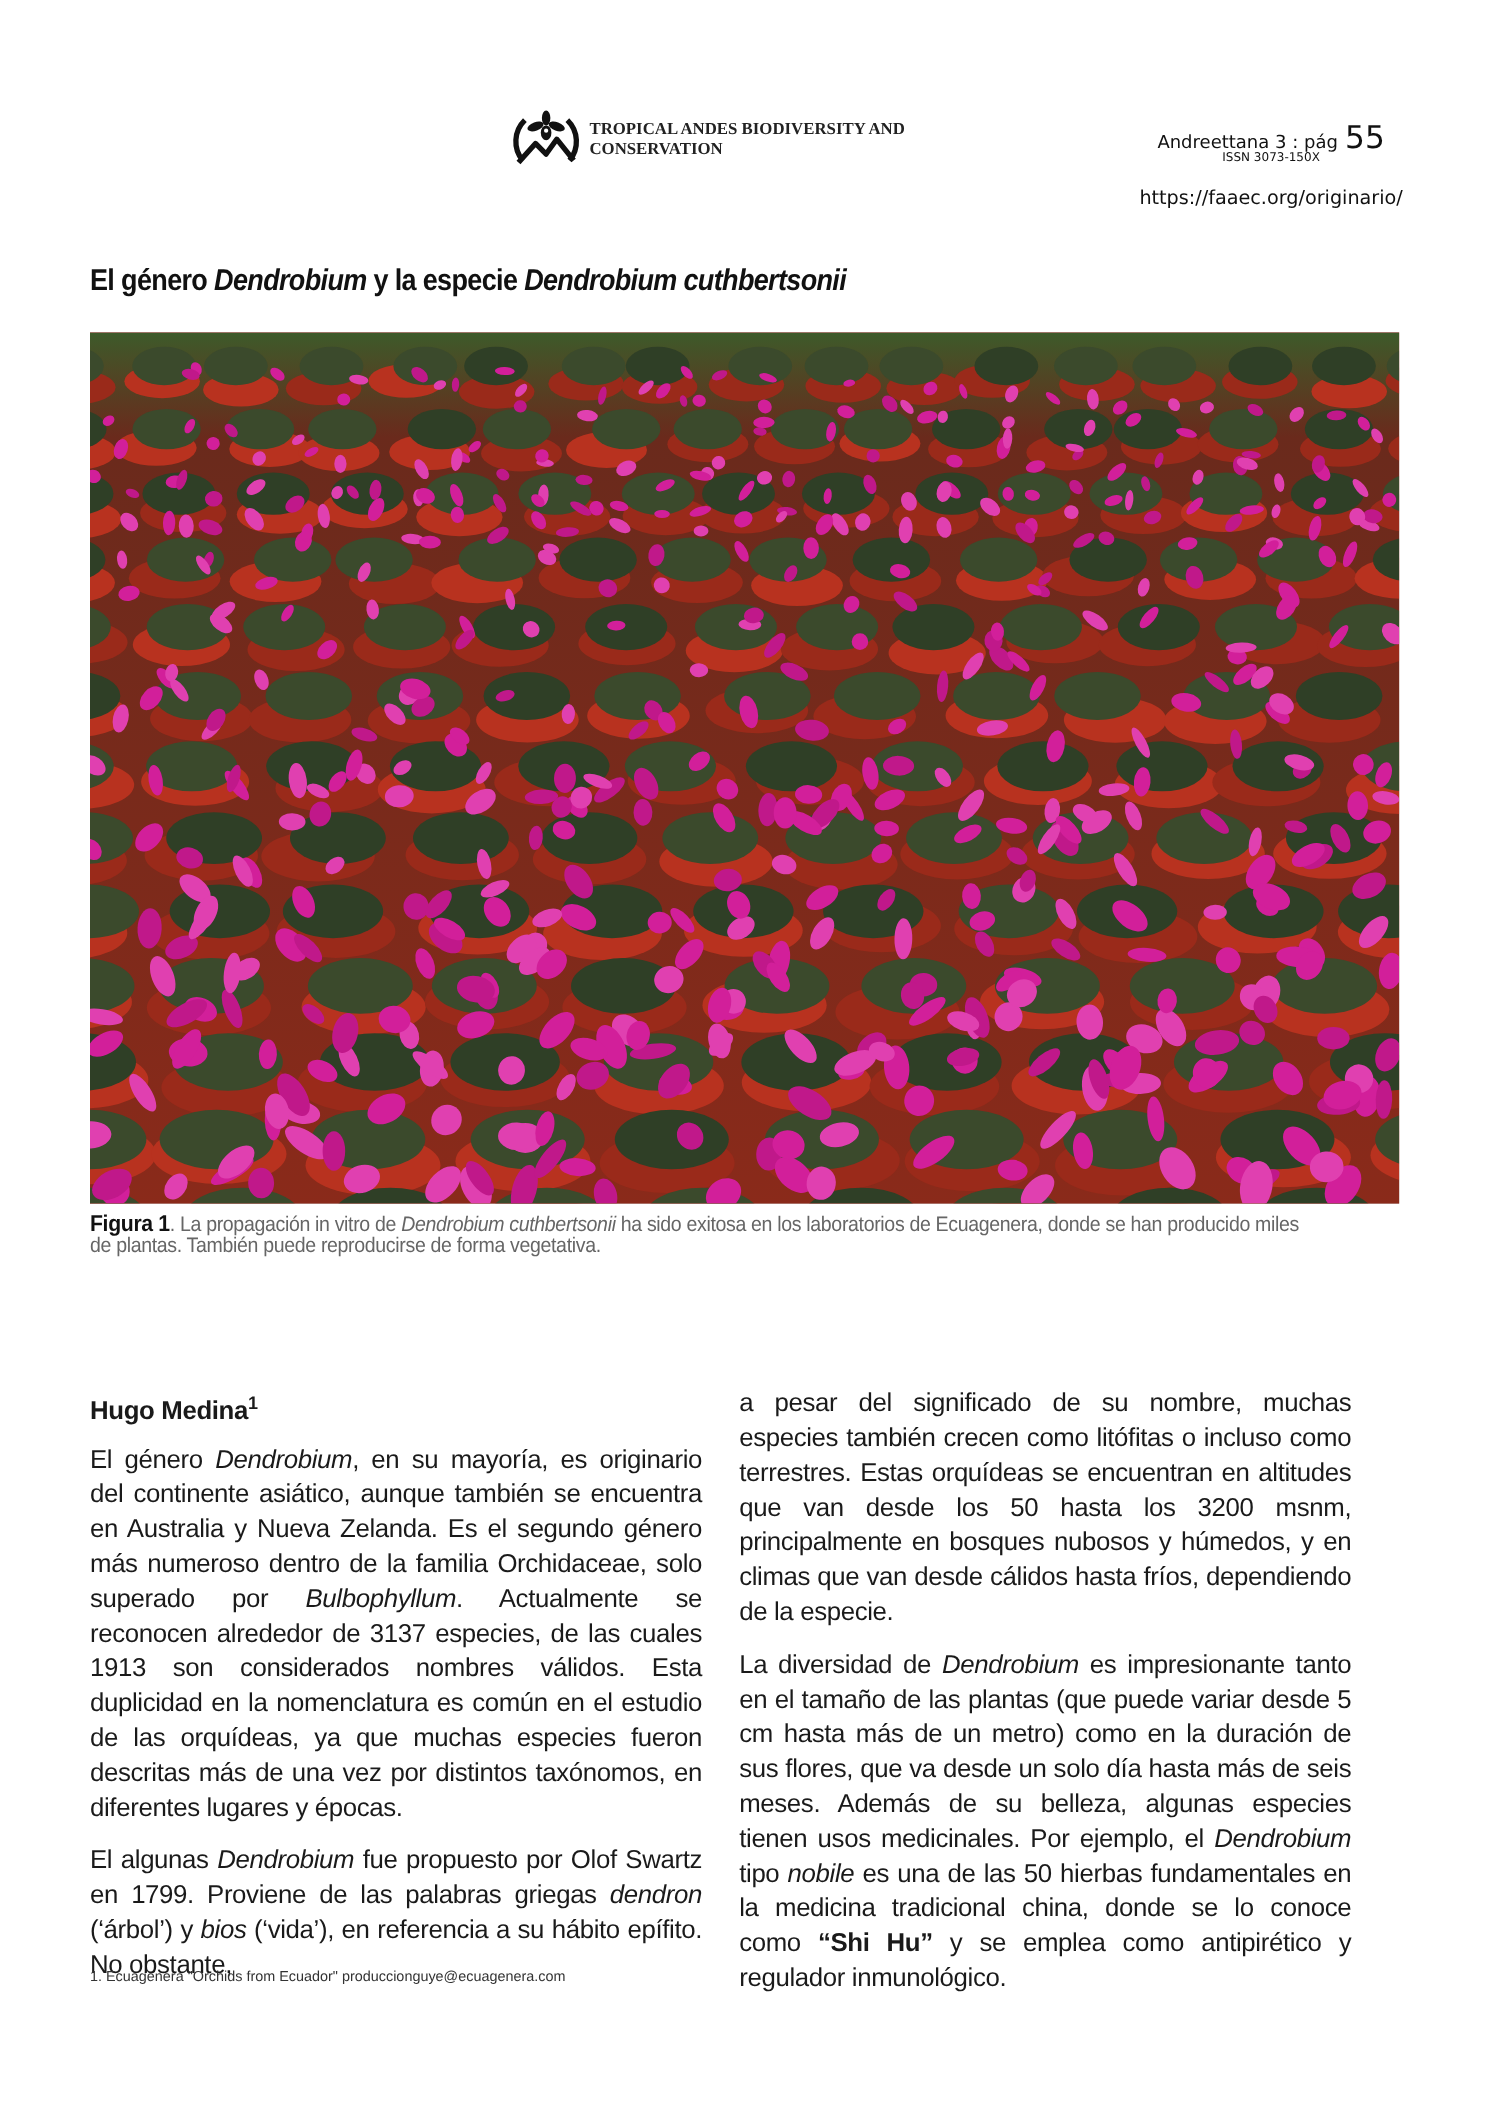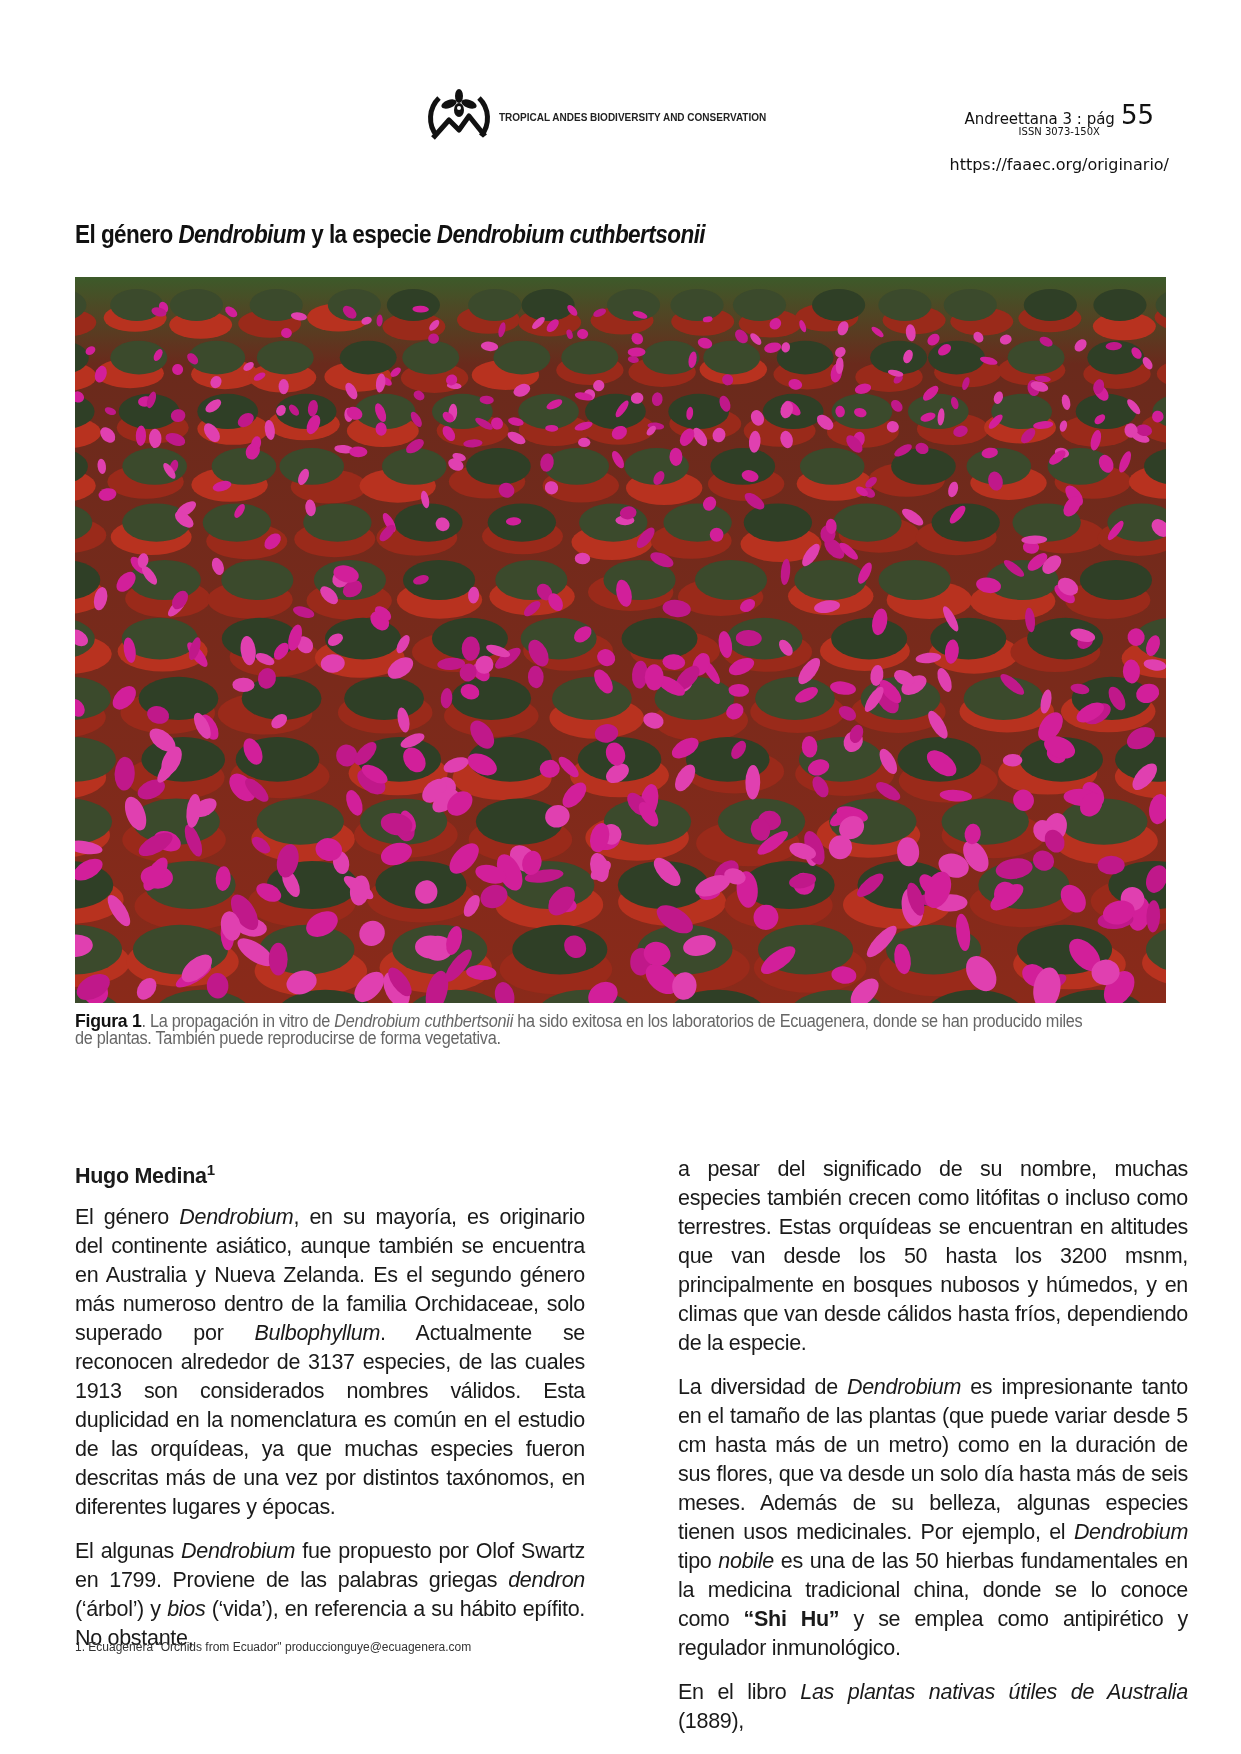--- a/index.html
+++ b/index.html
@@ -1,34 +1,34 @@
 <!DOCTYPE html>
 <html><head>
 <meta charset="utf-8">
 <style>
   html, body { margin: 0; padding: 0; background: #ffffff; }
   body { width: 1241px; height: 1754px; position: relative; overflow: hidden; color: #1a1a1a; }
   .logo { position: absolute; left: 425px; top: 86px; width: 400px; height: 60px; display: flex; align-items: center; }
   .logo-mark { width: 68px; height: 60px; }
   .logo-text { margin-left: 4px; display: flex; flex-direction: column; }
   .logo-name { font-family: "DejaVu Sans", sans-serif; font-weight: bold; font-size: 41px; letter-spacing: 0.5px; line-height: 38px; color: #111; }
-  .logo-tag { font-family: Liberation Sans, sans-serif; font-weight: bold; font-size: 10px; color: #222; margin-left: 2px; margin-top: 2px; }
+  .logo-tag { font-family: Liberation Serif, serif; font-weight: bold; font-size: 14px; color: #222; margin-left: 2px; margin-top: 2px; }
   .meta { position: absolute; right: 72px; top: 100px; text-align: center; font-family: "DejaVu Sans", sans-serif; color: #111; }
   .meta-line1 { font-size: 15px; }
   .meta-page { font-size: 26px; margin-left: 6px; }
   .meta-issn { font-size: 10px; margin-top: -4px; }
   .meta-url { font-size: 16px; margin-top: 18px; }
   .title { position: absolute; left: 75px; top: 220px; font-family: "Liberation Sans", sans-serif; font-weight: bold; font-size: 25px; letter-spacing: -0.6px; transform: scaleX(0.9); transform-origin: left; white-space: nowrap; color: #111; }
   .figure { position: absolute; left: 75px; top: 277px; width: 1091px; height: 726px; overflow: hidden; background: #7a2418; }
   .figure svg { width: 100%; height: 100%; display: block; }
   .caption { position: absolute; left: 75px; top: 1012px; width: 1100px; font-family: "Liberation Sans", sans-serif; font-size: 17.5px; line-height: 17px; color: #666; letter-spacing: -0.3px; transform: scaleX(0.93); transform-origin: left; }
   .caption b { color: #111; font-size: 19px; }
   .col { position: absolute; font-family: "Liberation Sans", sans-serif; font-size: 21.5px; line-height: 29px; color: #1a1a1a; text-align: justify; letter-spacing: -0.3px; }
   .col-left { left: 75px; top: 1155px; width: 510px; }
-  .col-right { left: 678px; top: 1155px; width: 510px; }
+  .col-right { left: 616px; top: 1155px; width: 510px; }
   .col p { margin: 0 0 15px 0; }
   .author { margin: 0 0 12px 0; font-size: 21.5px; font-weight: bold; }
   .author sup { font-size: 15px; }
   .footnote { position: absolute; left: 75px; top: 1640px; font-family: "Liberation Sans", sans-serif; font-size: 12px; color: #333; }
 </style>
 </head>
 <body>
 
 <div class="logo">
   <svg class="logo-mark" viewBox="0 0 68 60">
@@ -939,16 +939,15 @@
 
 <div class="col col-left">
   <div class="author"><span>Hugo Medina</span><sup>1</sup></div>
   <p><span>El género </span><i>Dendrobium</i><span>, en su mayoría, es originario del continente asiático, aunque también se encuentra en Australia y Nueva Zelanda. Es el segundo género más numeroso dentro de la familia Orchidaceae, solo superado por </span><i>Bulbophyllum</i><span>. Actualmente se reconocen alrededor de 3137 especies, de las cuales 1913 son considerados nombres válidos. Esta duplicidad en la nomenclatura es común en el estudio de las orquídeas, ya que muchas especies fueron descritas más de una vez por distintos taxónomos, en diferentes lugares y épocas.</span></p>
   <p><span>El algunas </span><i>Dendrobium</i><span> fue propuesto por Olof Swartz en 1799. Proviene de las palabras griegas </span><i>dendron</i><span> (‘árbol’) y </span><i>bios</i><span> (‘vida’), en referencia a su hábito epífito. No obstante,</span></p>
 </div>
 
 <div class="col col-right">
   <p>a pesar del significado de su nombre, muchas especies también crecen como litófitas o incluso como terrestres. Estas orquídeas se encuentran en altitudes que van desde los 50 hasta los 3200 msnm, principalmente en bosques nubosos y húmedos, y en climas que van desde cálidos hasta fríos, dependiendo de la especie.</p>
   <p><span>La diversidad de </span><i>Dendrobium</i><span> es impresionante tanto en el tamaño de las plantas (que puede variar desde 5 cm hasta más de un metro) como en la duración de sus flores, que va desde un solo día hasta más de seis meses. Además de su belleza, algunas especies tienen usos medicinales. Por ejemplo, el </span><i>Dendrobium</i><span> tipo </span><i>nobile</i><span> es una de las 50 hierbas fundamentales en la medicina tradicional china, donde se lo conoce como </span><b>“Shi Hu”</b><span> y se emplea como antipirético y regulador inmunológico.</span></p>
-  <p><span>En el libro </span><i>Las plantas nativas útiles de Australia</i><span> (1889),</span></p>
 </div>
 
 <div class="footnote">1. Ecuagenera "Orchids from Ecuador" produccionguye@ecuagenera.com</div>
 
 </body></html>

